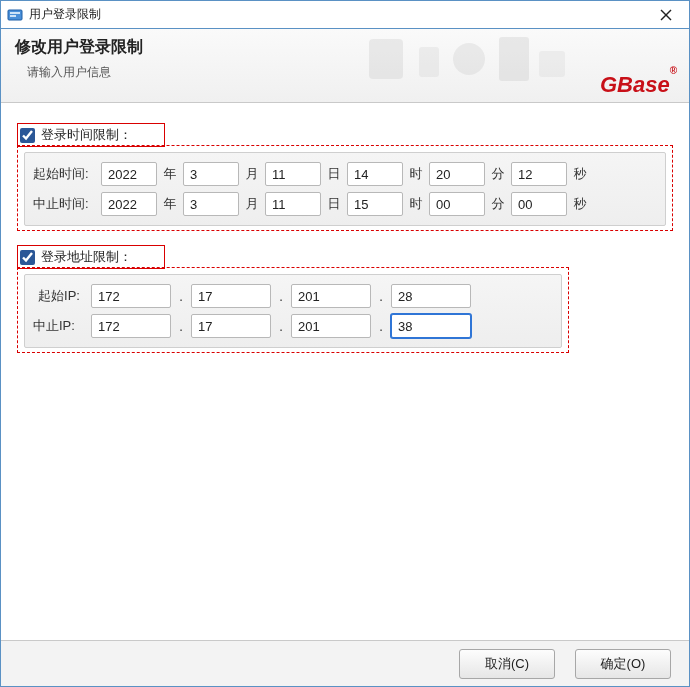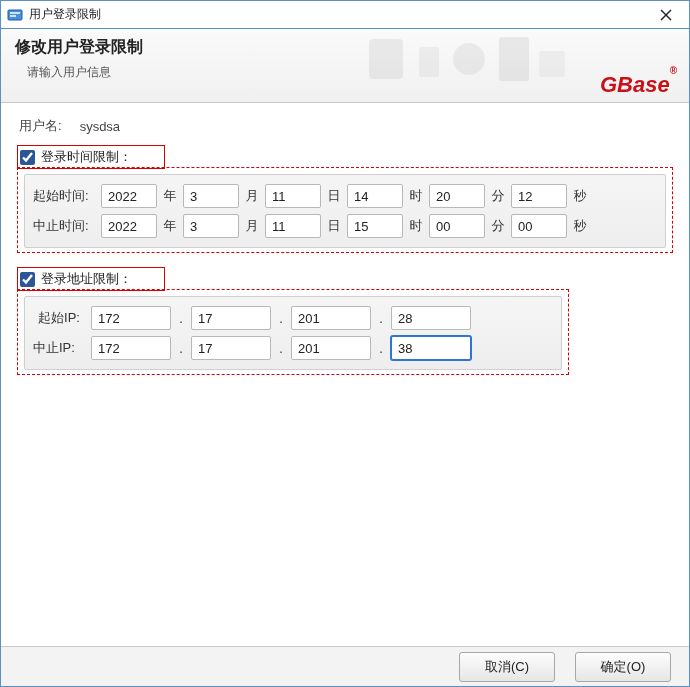--- a/index.html
+++ b/index.html
@@ -136,21 +136,21 @@
     padding: 0 6px;
     border-radius: 2px;
     outline: none;
     text-align: left;
     color: #222;
   }
   .w56 { width: 56px; }
   .w80 { width: 80px; }
 
   .button-bar {
-    height: 40px;
+    height: 46px;
     border-top: 1px solid #c9c9c9;
     background: #f3f3f3;
     display: flex;
     align-items: center;
     justify-content: flex-end;
     gap: 20px;
     padding: 0 18px;
   }
   .btn {
     min-width: 96px;
@@ -196,24 +196,20 @@
       <rect x="60" y="18" width="20" height="30" rx="3" fill="#c9c9c9"></rect>
       <circle cx="110" cy="30" r="16" fill="#c0c0c0"></circle>
       <rect x="140" y="8" width="30" height="44" rx="3" fill="#b8b8b8"></rect>
       <rect x="180" y="22" width="26" height="26" rx="3" fill="#cfcfcf"></rect>
     </svg>
     <div class="brand"><span>GBase</span><sup>®</sup></div>
   </div>
 
   <div class="content">
 
-    <div class="row user">
-      <span class="lbl">用户名:</span>
-      <span>sysdsa</span>
-    </div>
 
     <label class="chk-wrap red-highlight" style="width:148px;">
       <input type="checkbox" checked="" style="">
       <span class="chk-label">登录时间限制</span>
       <span class="colon-red">：</span>
     </label>
 
     <div class="group-box">
       <div class="fieldset-inner">
         <div class="dt-row">

